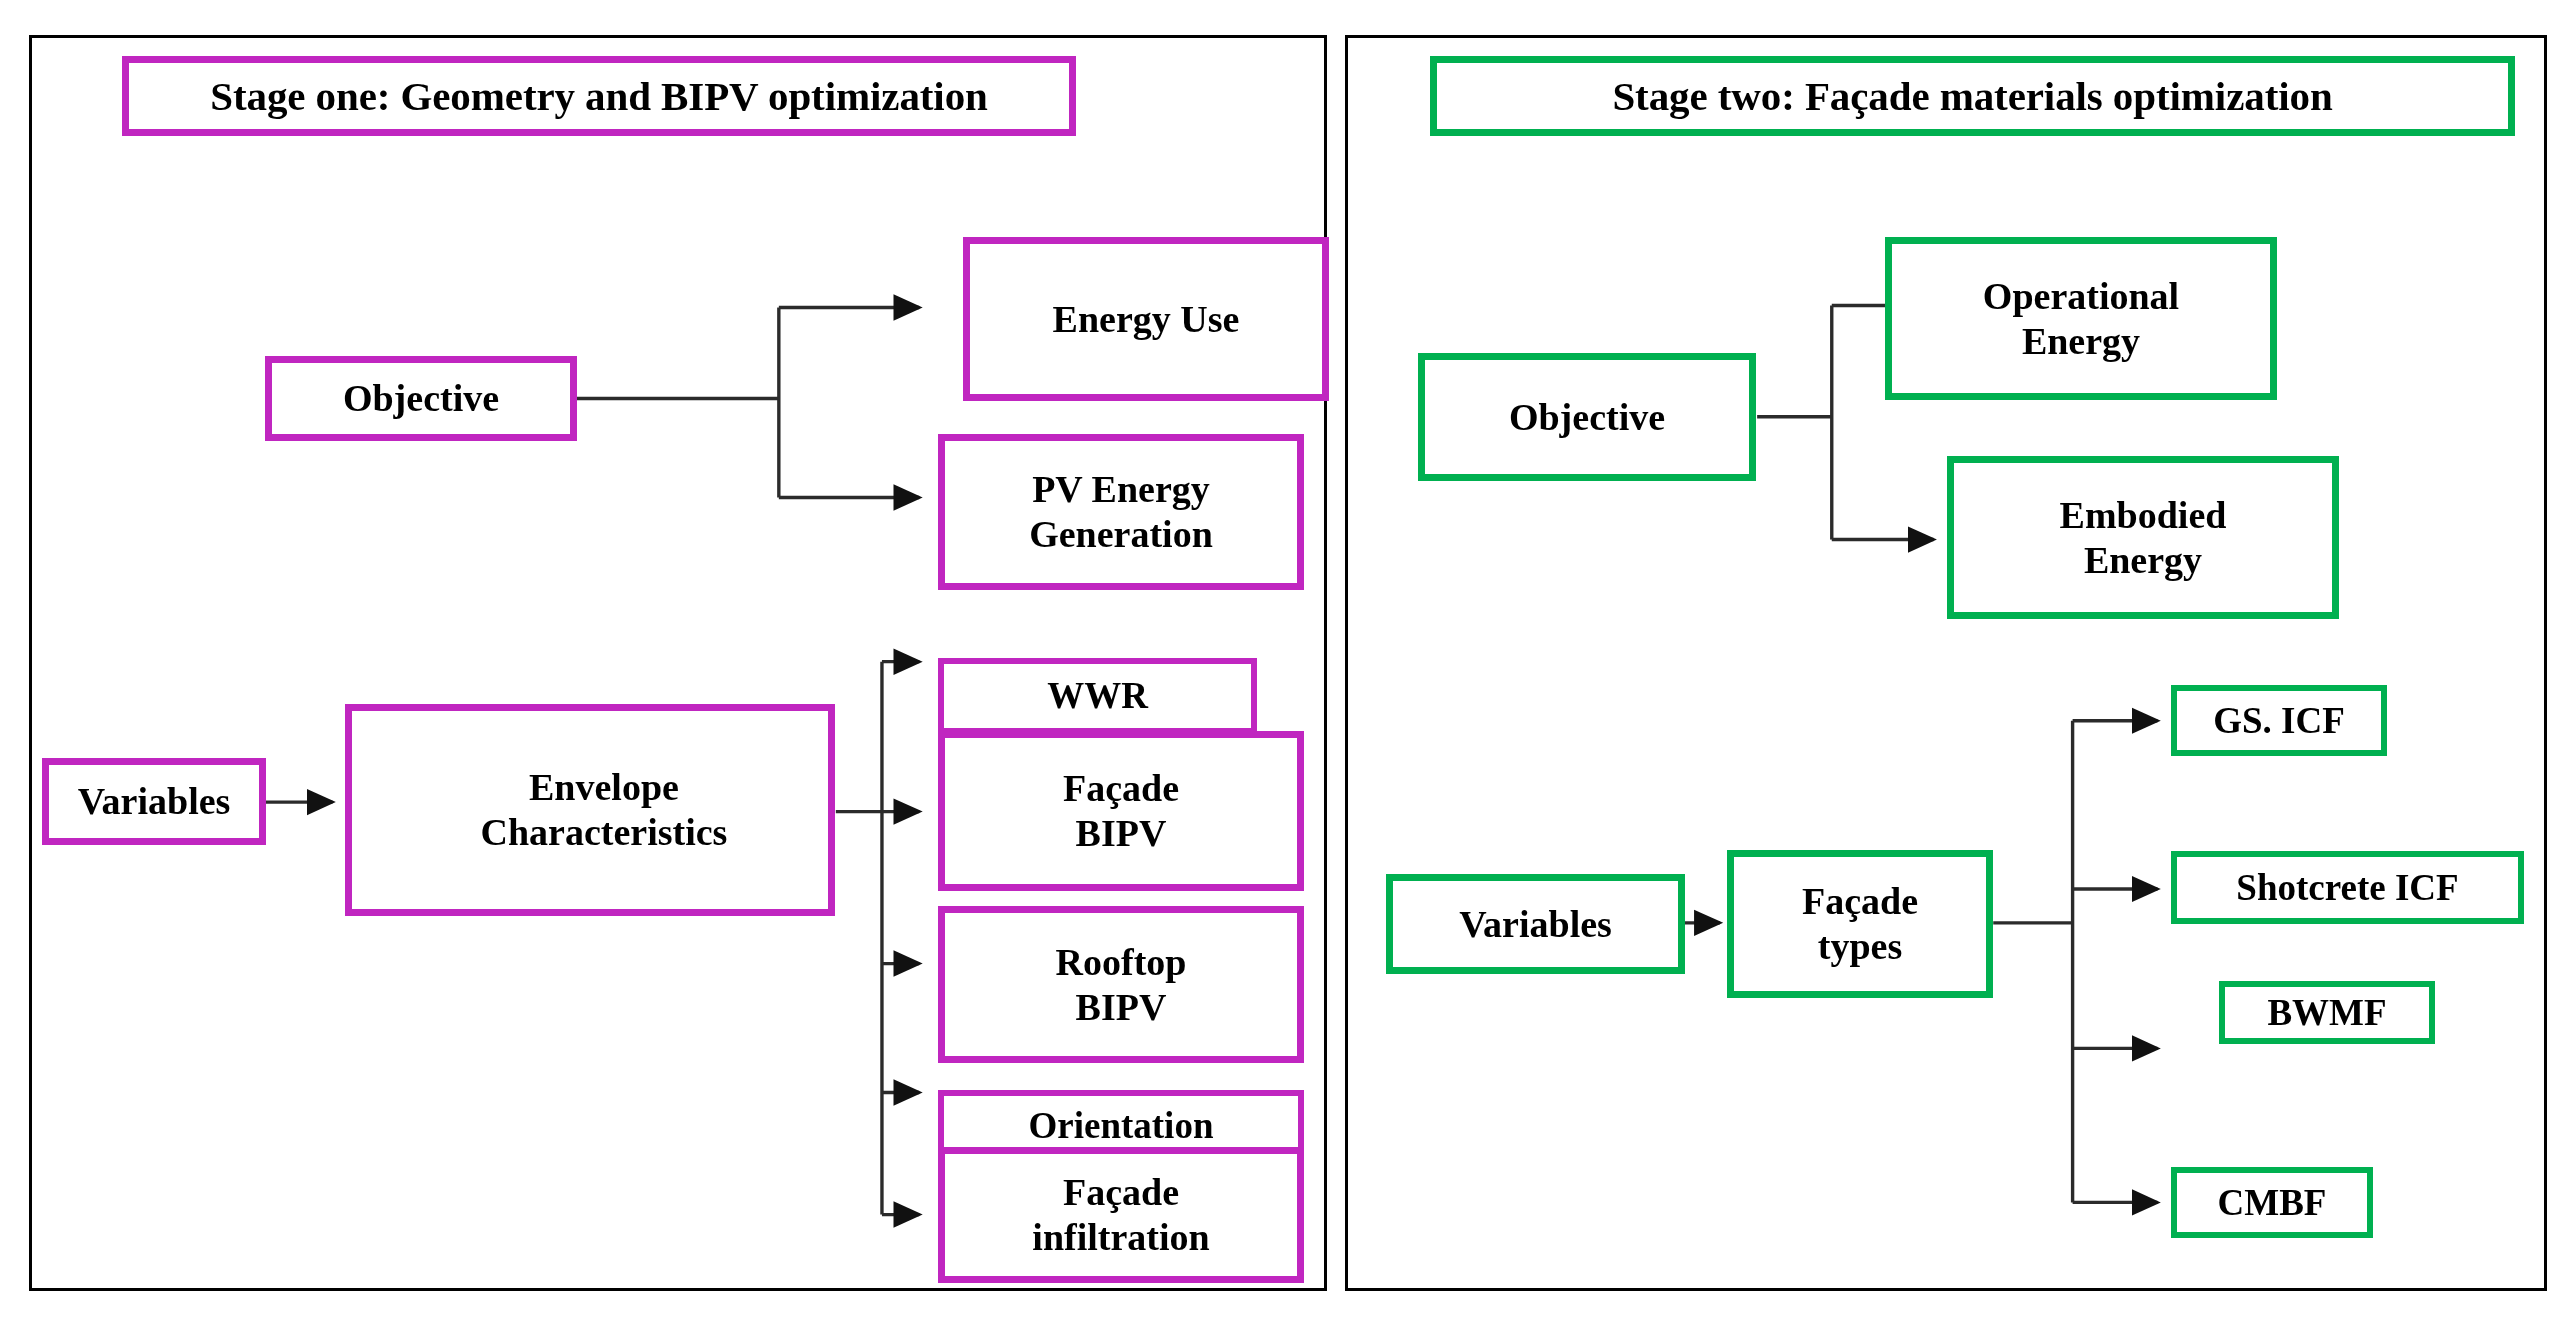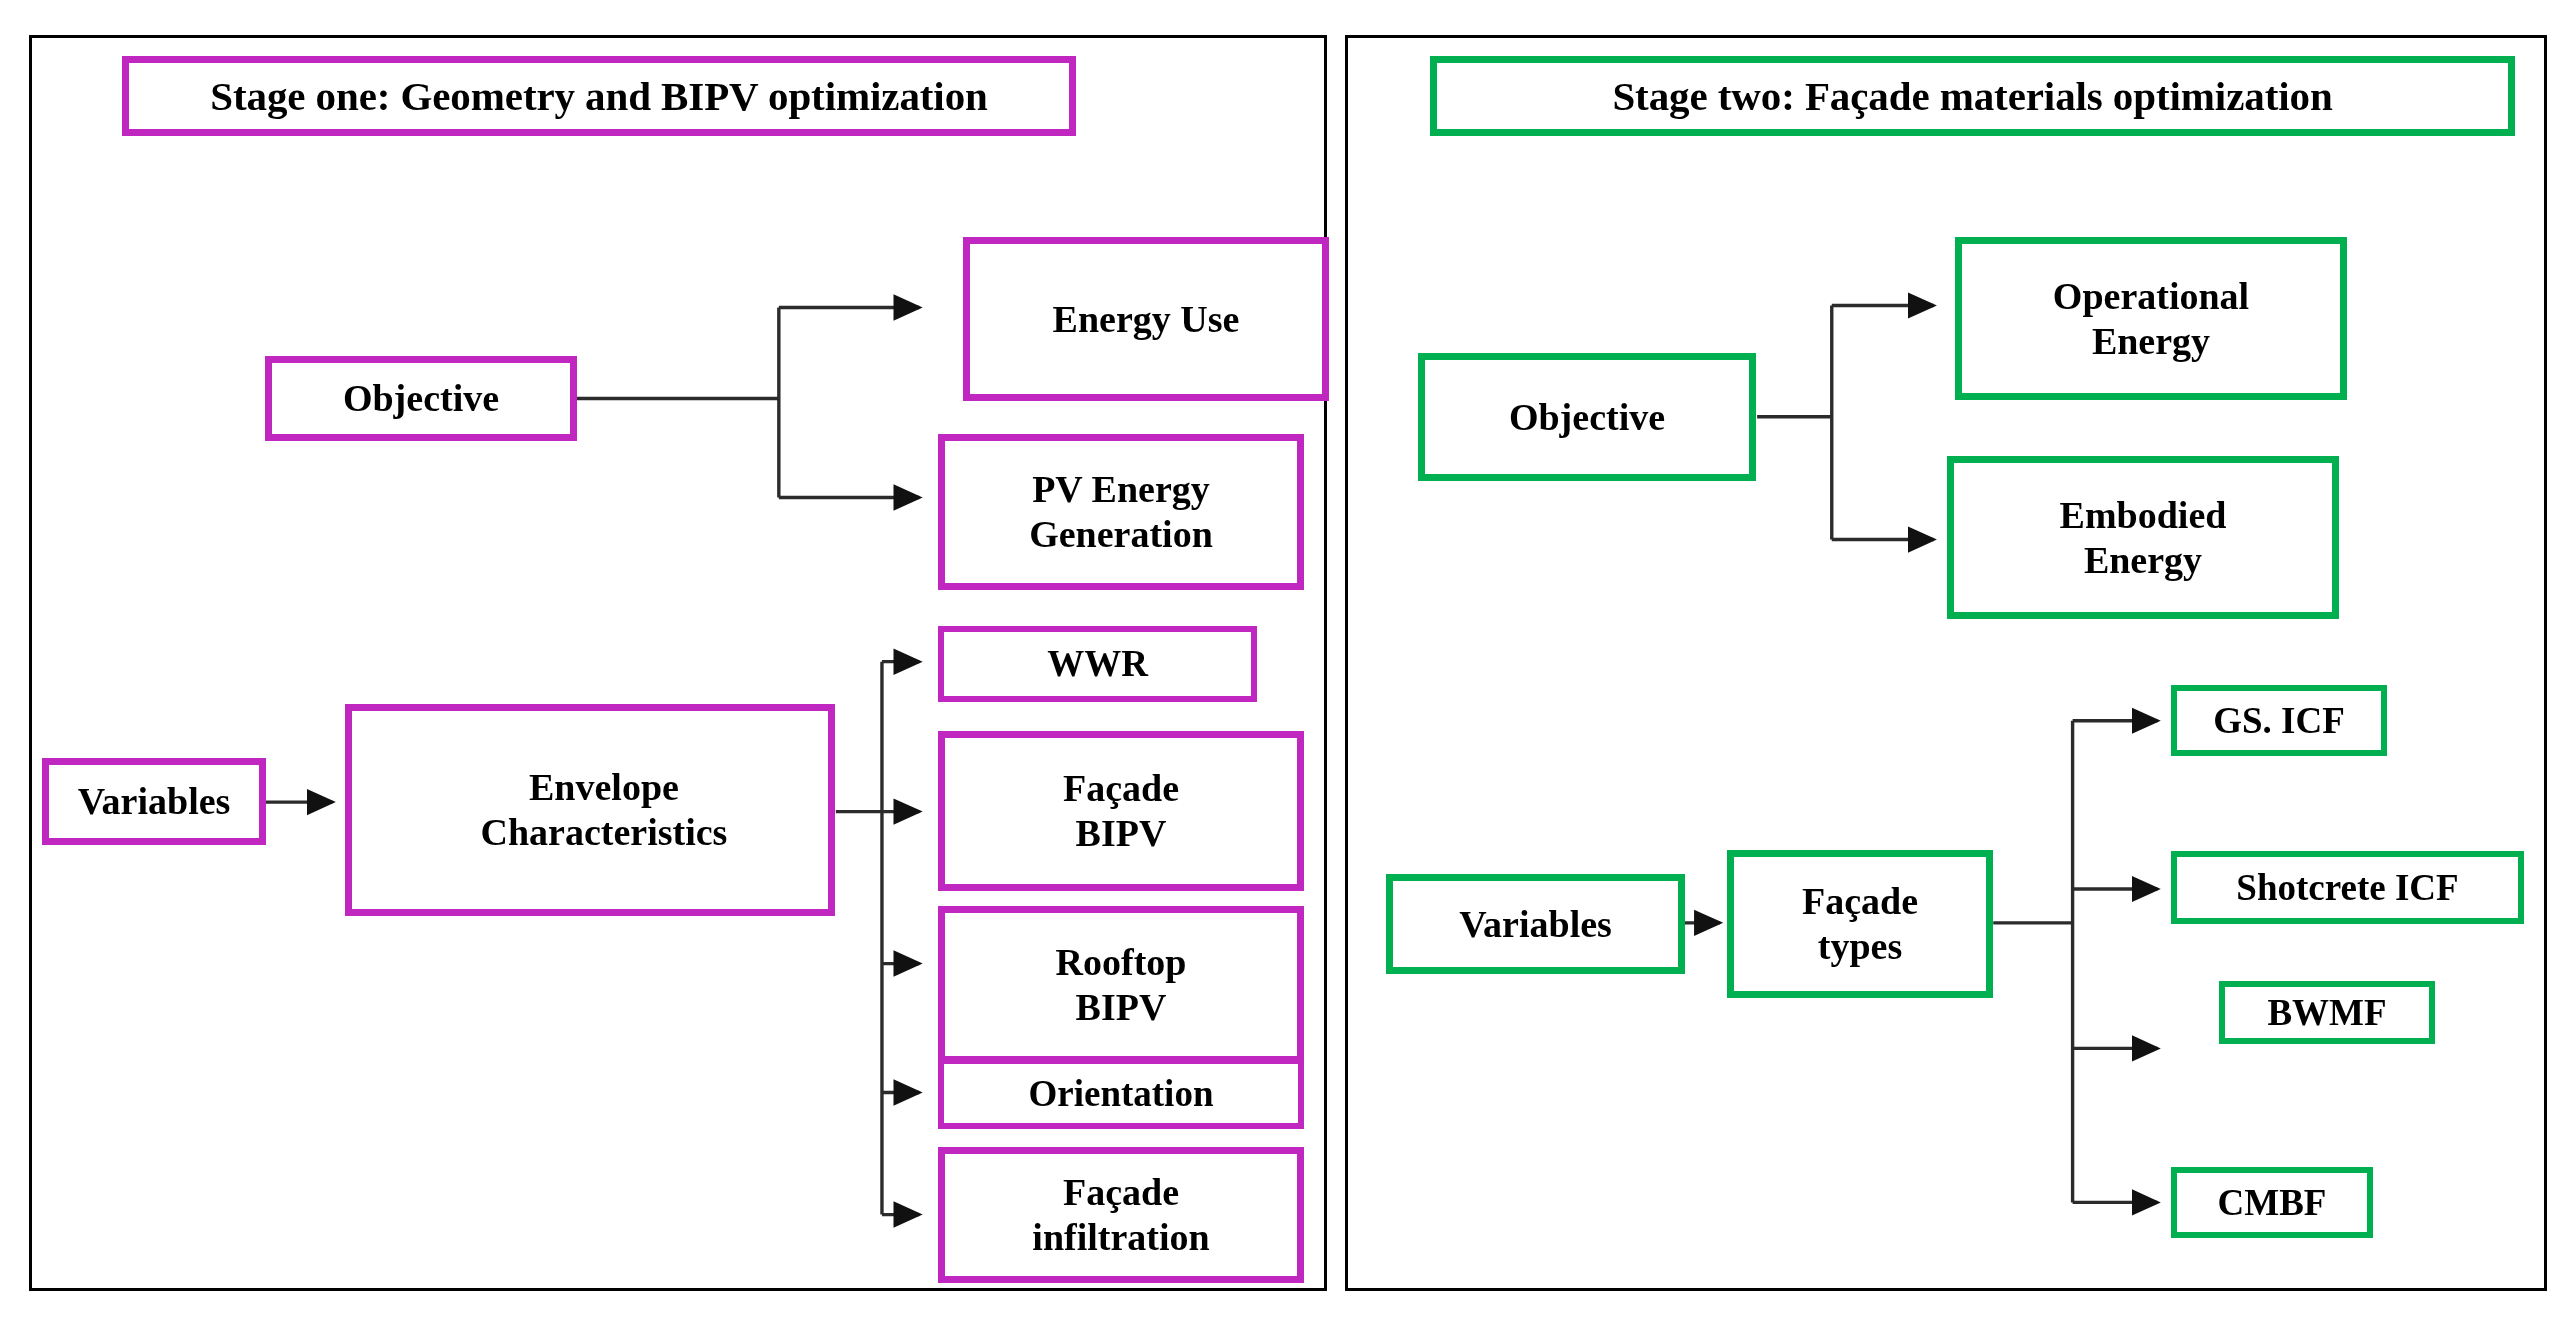--- a/index.html
+++ b/index.html
@@ -29,21 +29,21 @@
     justify-content:center;
     text-align:center;
     font-weight:bold;
     color:#000000;
     line-height:1.18;
     padding:1.4px 4.1px;
     z-index:3;
   }
   .mag{border:7.5px solid #C026C0;}
   .grn{border:7.5px solid #00B050;}
-  .mag-thin{border:6.1px solid #C026C0;}
+  .mag-thin{border:6.1px solid #C026C0;margin-top:32px;}
   .grn-thin{border:6.1px solid #00B050;}
 
   .title-box{font-size:41px;letter-spacing:-0.1px;}
   .node-lg{font-size:38px;}
   .node-md{font-size:37px;}
 
   svg.wires{
     position:absolute;left:0;top:0;
     width:2576px;height:1322px;
     z-index:1;
@@ -121,21 +121,21 @@
 
   <div class="node mag node-lg" style="left:938px;top:1147px;width:366px;height:136px;white-space:pre-line;">Façade
 infiltration</div>
 
   <div class="panel" id="panel-right"></div>
 
   <div class="node grn title-box" style="left:1430px;top:56px;width:1085px;height:80px;">Stage two: Façade materials optimization</div>
 
   <div class="node grn node-lg" style="left:1418px;top:353px;width:338px;height:128px;">Objective</div>
 
-  <div class="node grn node-lg" style="left:1955px;top:237px;width:392px;height:163px;white-space:pre-line;">Operational
+  <div class="node grn node-lg" style="left:1885px;top:237px;width:392px;height:163px;white-space:pre-line;">Operational
 Energy</div>
 
   <div class="node grn node-lg" style="left:1947px;top:456px;width:392px;height:163px;white-space:pre-line;">Embodied
 Energy</div>
 
   <div class="node grn node-lg" style="left:1386px;top:874px;width:299px;height:100px;">Variables</div>
 
   <div class="node grn node-lg" style="left:1727px;top:850px;width:266px;height:148px;white-space:pre-line;">Façade
 types</div>
 

